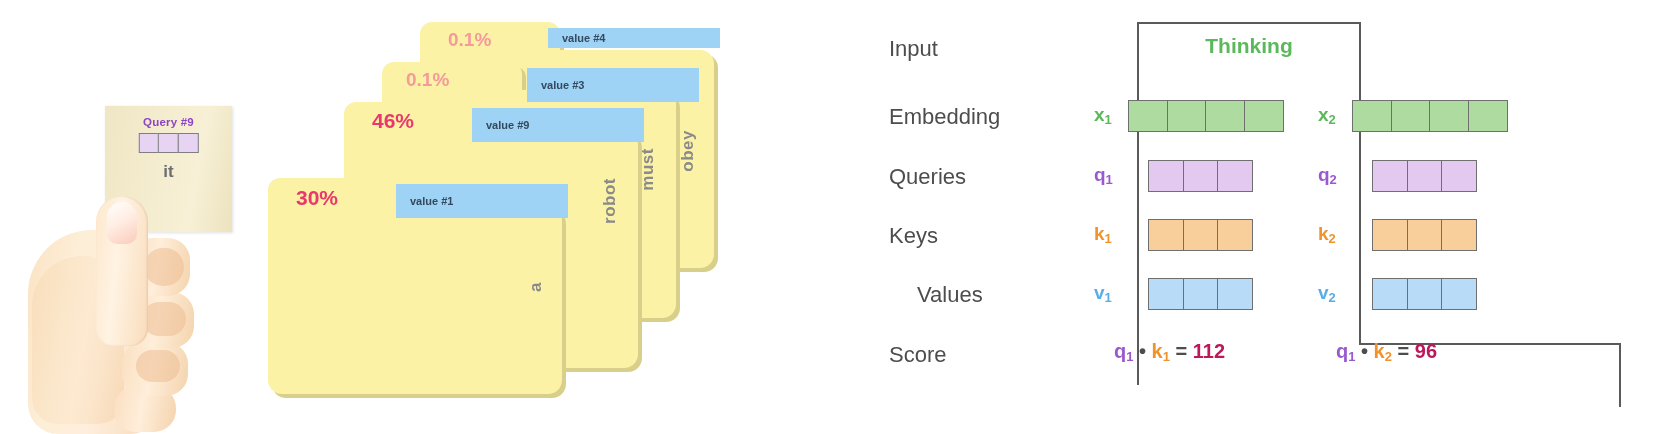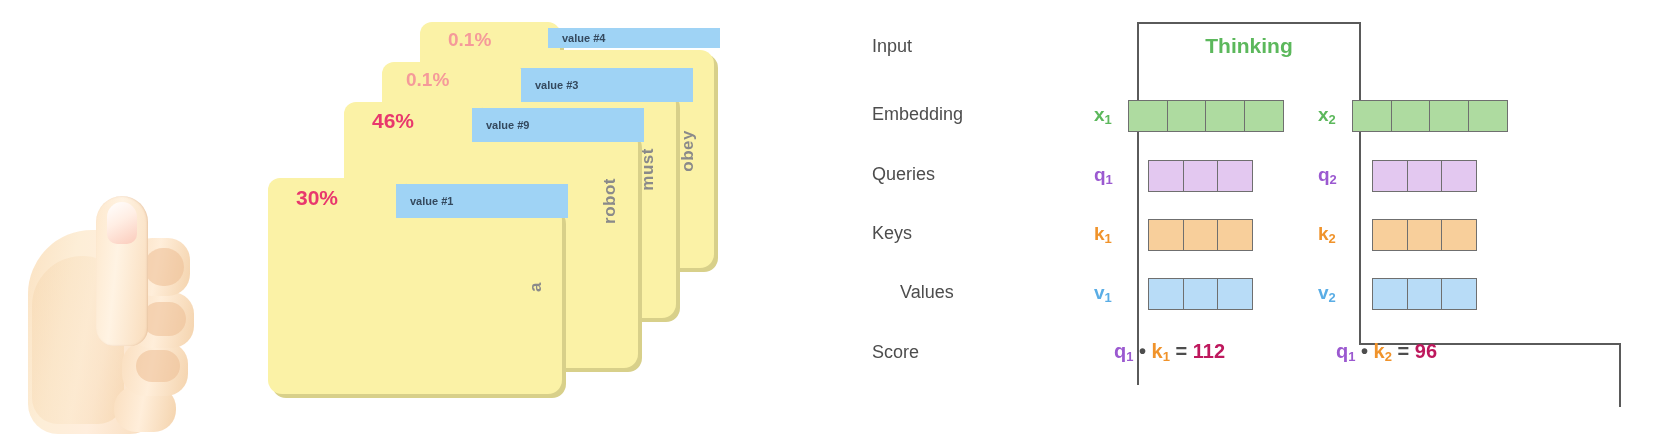--- a/index.html
+++ b/index.html
@@ -86,21 +86,21 @@
     font-size:11px;font-weight:bold;display:flex;align-items:center;padding-left:14px;
   }
   .vword{
     position:absolute;color:#8a8a8a;font-size:17px;font-weight:bold;
     writing-mode:vertical-rl;transform:rotate(180deg);letter-spacing:.5px;
   }
 
   
   #qkv{position:absolute;left:836px;top:0;width:829px;height:434px;}
   .rowlabel{
-    position:absolute;left:36px;font-size:18px;color:#4d4d4d;
+    position:absolute;left:53px;font-size:22px;color:#4d4d4d;
   }
   .colhead{
     position:absolute;font-size:21px;font-weight:bold;color:#5cb85c;text-align:center;width:170px;
   }
   .vec{position:absolute;display:flex;}
   .vec i{display:block;border:1.4px solid #6f6f6f;margin-left:-1.4px;height:30px;}
   .vec i:first-child{margin-left:0;}
   .vlab{position:absolute;font-size:19px;font-weight:bold;}
   .sub{font-size:13px;vertical-align:baseline;position:relative;top:3px;}
   .score{position:absolute;font-size:20px;font-weight:bold;white-space:nowrap;}
@@ -110,20 +110,29 @@
   .score .num{color:#be185d;}
   .fline{position:absolute;background:#5a5a5a;}
 </style>
 </head>
 <body>
 
 <div class="stage">
 
   <div id="hand-query">
 
+    <div class="query-card">
+      <div class="query-title">Query #9</div>
+      <div class="query-boxes">
+        <i></i>
+        <i></i>
+        <i></i>
+      </div>
+      <div class="query-word">it</div>
+    </div>
 
     <div class="hand">
       <div class="palm"></div>
       <div class="palm-shade"></div>
       <div class="knuck k4"></div>
       <div class="knuck k3"></div>
       <div class="kshade ks3"></div>
       <div class="knuck k2"></div>
       <div class="kshade ks2"></div>
       <div class="knuck k1"></div>
@@ -144,21 +153,21 @@
       <div class="valtag" style="left:286px;top:10px;width:158px;height:20px;">value #4</div>
       <div class="vword" style="left:416px;top:112px;">obey</div>
     </div>
 
     <div class="folder">
       <div class="ftab-shadow" style="left:124px;top:48px;width:140px;height:40px;"></div>
       <div class="ftab" style="left:120px;top:44px;width:140px;height:42px;"></div>
       <div class="fshadow" style="left:124px;top:76px;width:294px;height:228px;"></div>
       <div class="fbody" style="left:120px;top:72px;width:294px;height:228px;"></div>
       <div class="pct" style="left:144px;top:51px;font-size:19px;color:#f59a9a;">0.1%</div>
-      <div class="valtag" style="left:259px;top:50px;width:158px;height:34px;">value #3</div>
+      <div class="valtag" style="left:265px;top:50px;width:158px;height:34px;">value #3</div>
       <div class="vword" style="left:376px;top:130px;">must</div>
     </div>
 
     <div class="folder">
       <div class="ftab-shadow" style="left:86px;top:88px;width:140px;height:40px;"></div>
       <div class="ftab" style="left:82px;top:84px;width:140px;height:42px;"></div>
       <div class="fshadow" style="left:86px;top:116px;width:294px;height:238px;"></div>
       <div class="fbody" style="left:82px;top:112px;width:294px;height:238px;"></div>
       <div class="pct" style="left:110px;top:91px;font-size:21px;color:#e8386d;">46%</div>
       <div class="valtag" style="left:210px;top:90px;width:158px;height:34px;">value #9</div>

